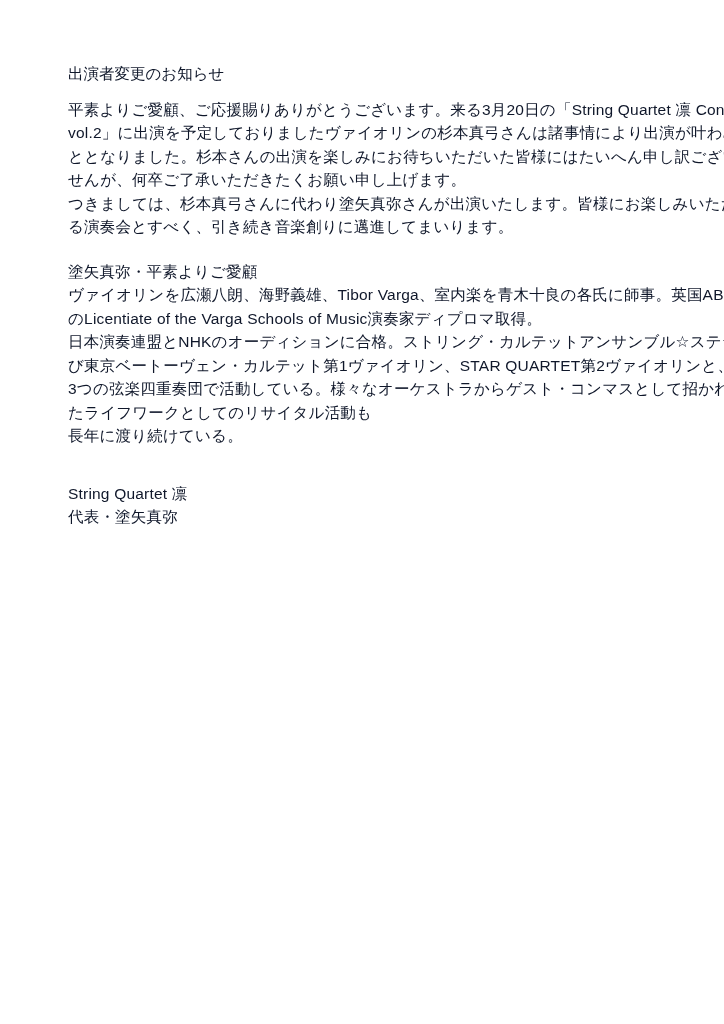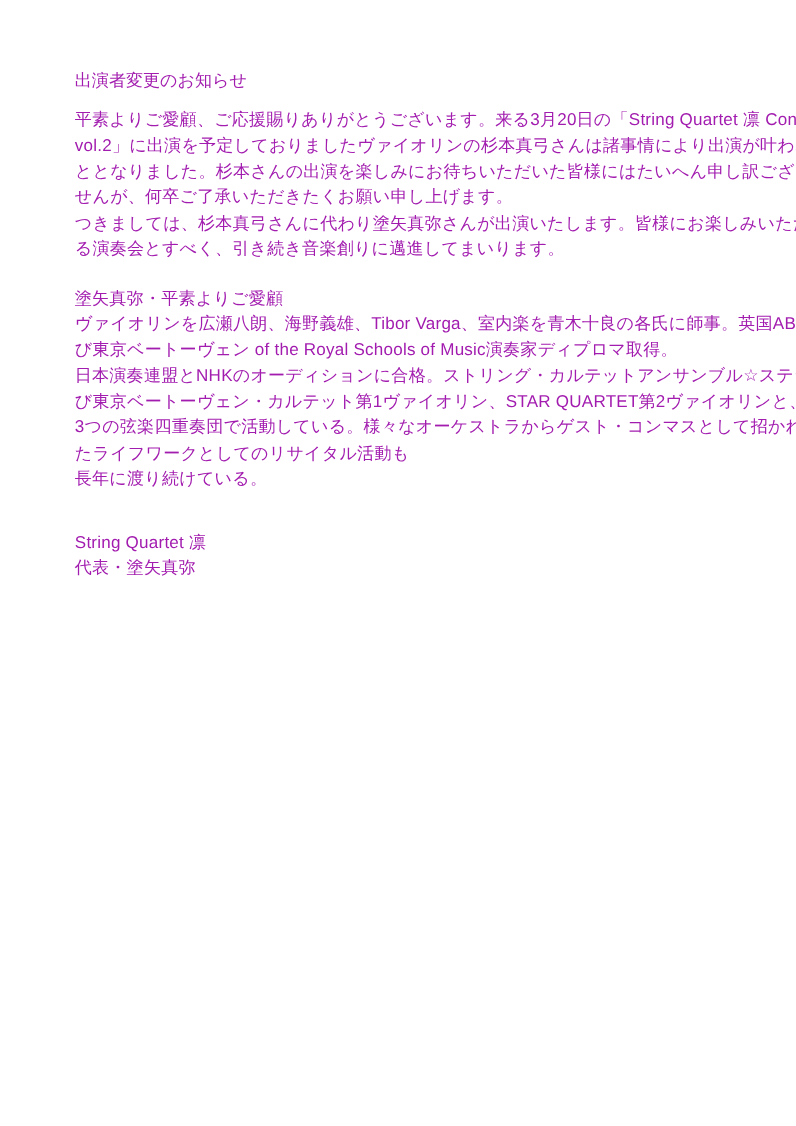--- a/index.html
+++ b/index.html
@@ -7,21 +7,21 @@
     padding: 0;
     background: #ffffff;
   }
   .page {
     position: relative;
     width: 724px;
     height: 1024px;
     background: #ffffff;
     overflow: hidden;
     font-family: "Liberation Sans", "DejaVu Sans", sans-serif;
-    color: #a21caf;
+    color: #0f172a;
     box-sizing: border-box;
     padding: 62px 58px 0 68px;
   }
   .doc-title {
     font-size: 15.5px;
     line-height: 23.5px;
     margin: 0 0 12px 0;
     font-weight: normal;
   }
   .para {
@@ -55,21 +55,21 @@
     <div class="line">vol.2」に出演を予定しておりましたヴァイオリンの杉本真弓さんは諸事情により出演が叶わぬこ</div>
     <div class="line">ととなりました。杉本さんの出演を楽しみにお待ちいただいた皆様にはたいへん申し訳ございま</div>
     <div class="line">せんが、何卒ご了承いただきたくお願い申し上げます。</div>
     <div class="line">つきましては、杉本真弓さんに代わり塗矢真弥さんが出演いたします。皆様にお楽しみいただけ</div>
     <div class="line">る演奏会とすべく、引き続き音楽創りに邁進してまいります。</div>
   </div>
 
   <div class="para profile-block">
     <div class="line">塗矢真弥・平素よりご愛顧</div>
     <div class="line">ヴァイオリンを広瀬八朗、海野義雄、Tibor Varga、室内楽を青木十良の各氏に師事。英国ABRSM</div>
-    <div class="line">び東京ベートーヴェン of the Royal Schools of Music演奏家ディプロマ取得。</div>
+    <div class="line">のLicentiate of the Varga Schools of Music演奏家ディプロマ取得。</div>
     <div class="line">日本演奏連盟とNHKのオーディションに合格。ストリング・カルテットアンサンブル☆ステラおよ</div>
     <div class="line">び東京ベートーヴェン・カルテット第1ヴァイオリン、STAR QUARTET第2ヴァイオリンと、現在</div>
     <div class="line">3つの弦楽四重奏団で活動している。様々なオーケストラからゲスト・コンマスとして招かれ、ま</div>
     <div class="line">たライフワークとしてのリサイタル活動も</div>
     <div class="line">長年に渡り続けている。</div>
   </div>
 
   <div class="para signature-block">
     <div class="line">String Quartet 凛</div>
     <div class="line">代表・塗矢真弥</div>

